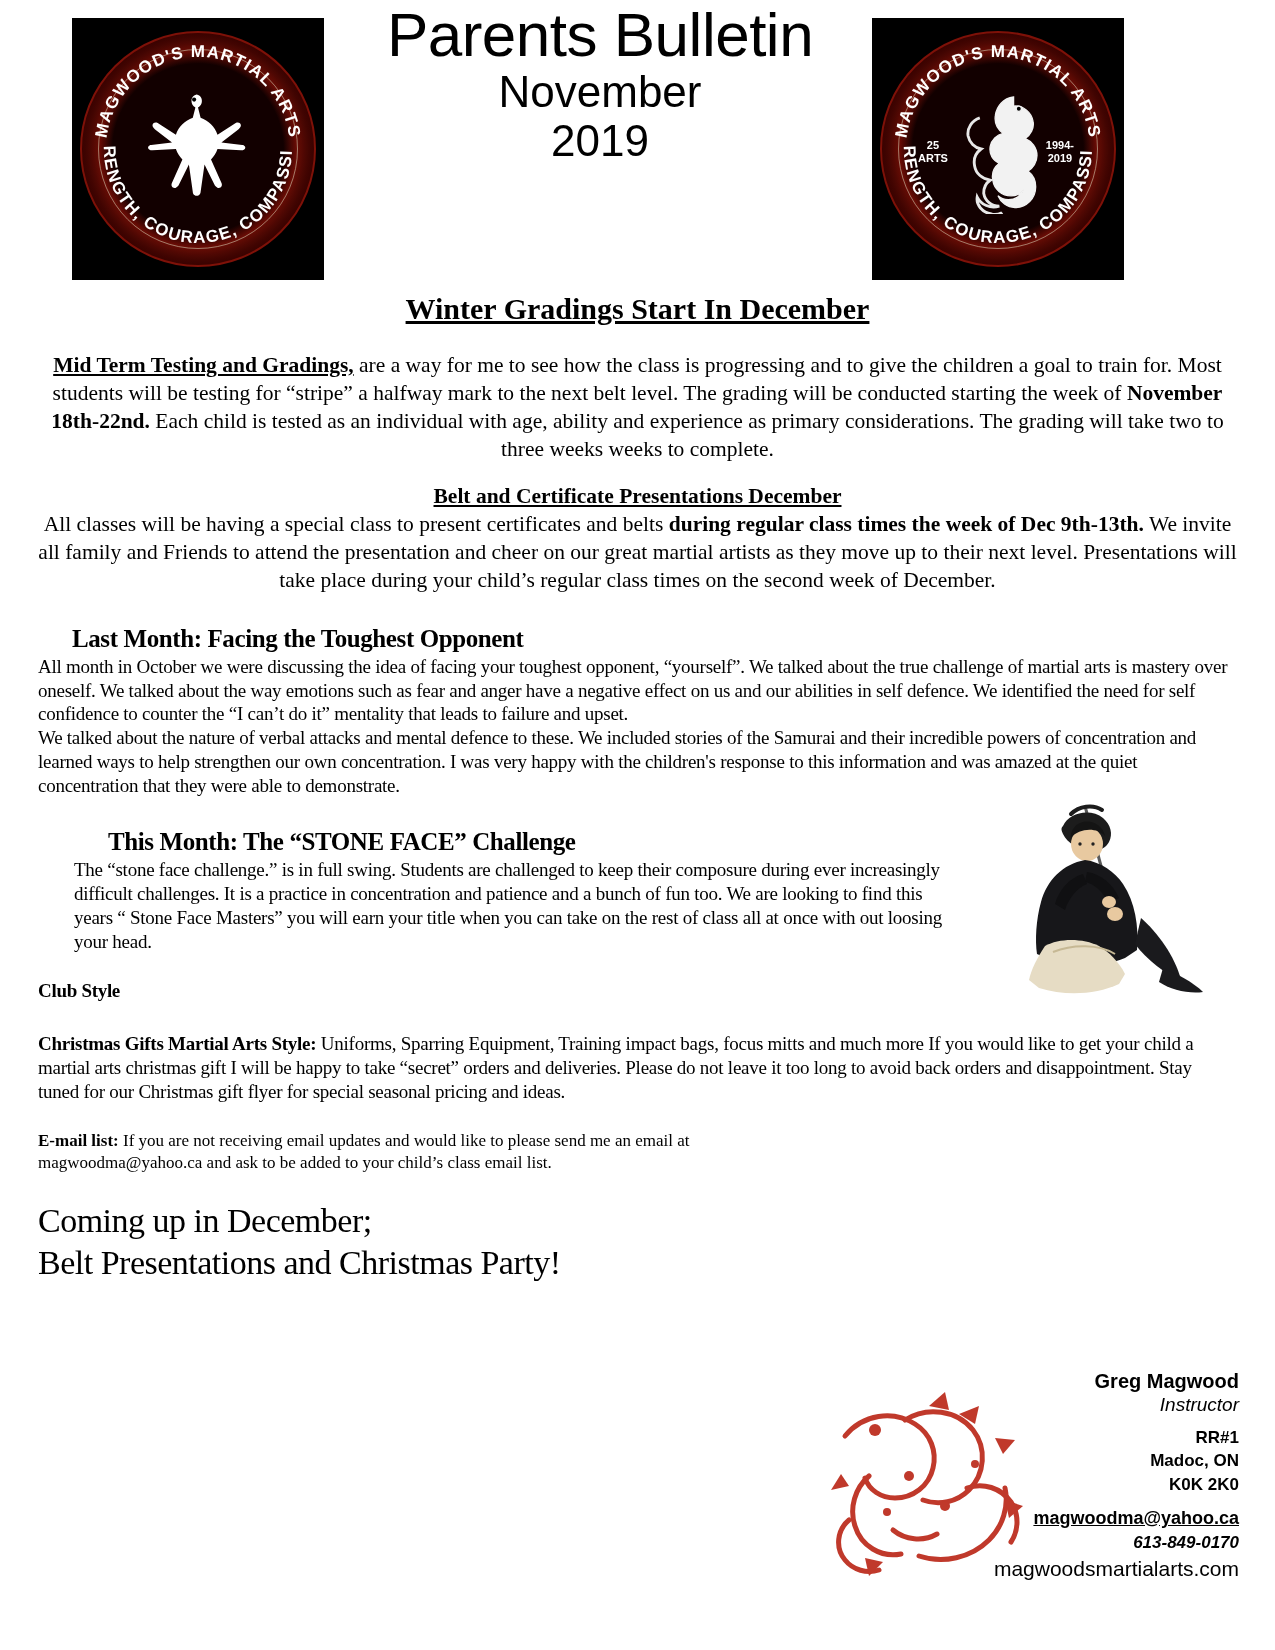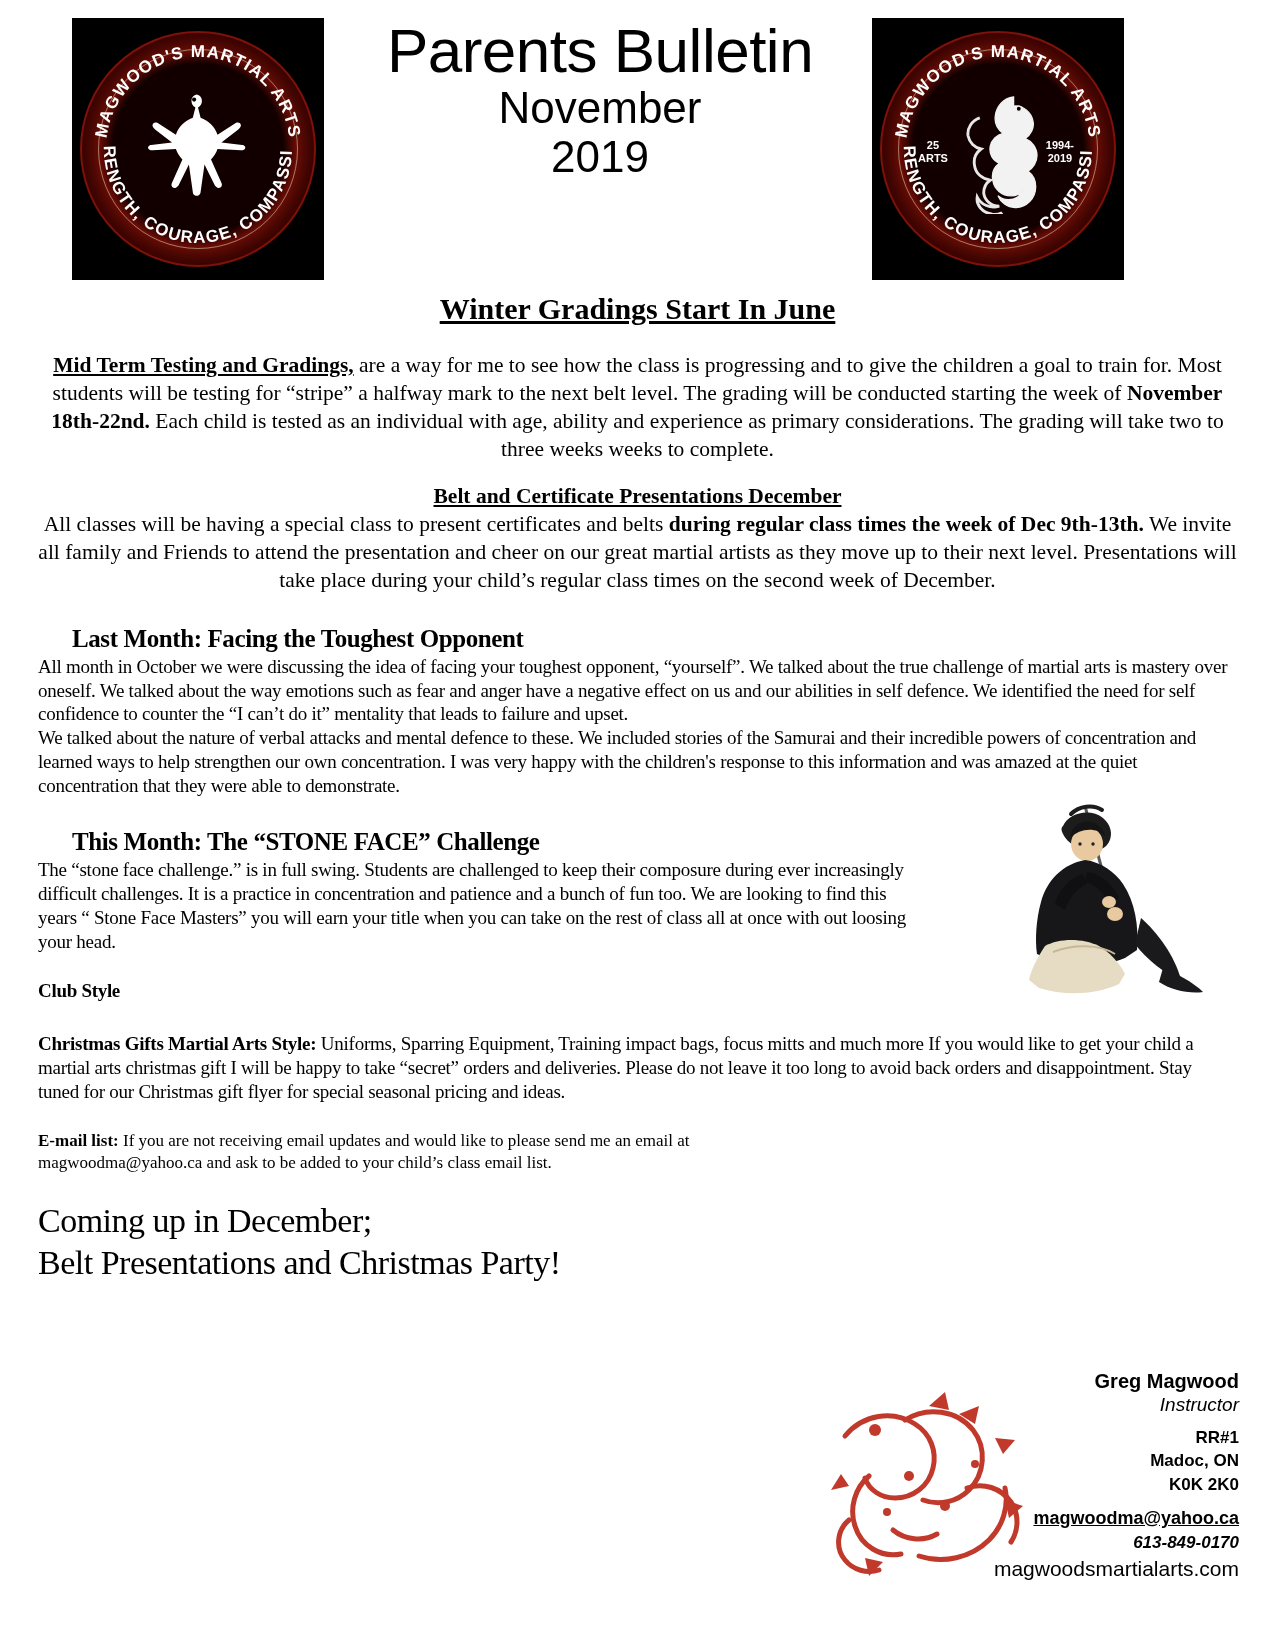--- a/index.html
+++ b/index.html
@@ -83,21 +83,21 @@
     font-weight: bold;
     text-align: center;
     line-height: 1.15;
   }
   .logo-years.l { left: 36px; top: 106px; }
   .logo-years.r { right: 40px; top: 106px; }
 
   .title-block {
     position: absolute;
     left: 340px;
-    top: 18px;
+    top: 2px;
     width: 520px;
     text-align: center;
   }
   .bulletin-title {
     font-family: "Liberation Sans", sans-serif;
     font-size: 62px;
     line-height: 1.05;
     font-weight: normal;
     letter-spacing: -0.5px;
   }
@@ -157,21 +157,21 @@
     margin: 26px 0 1px 0;
     letter-spacing: -0.3px;
   }
   p.tight {
     font-size: 19px;
     line-height: 1.26;
     margin: 0;
     letter-spacing: -0.25px;
   }
 
-  .stone-block { position: relative; }
+  .stone-block { position: relative; margin-left: 36px; }
   .stone-text { width: 880px; }
 
   .samurai {
     position: absolute;
     right: 10px;
     top: -30px;
     width: 260px;
     height: 205px;
   }
 
@@ -306,21 +306,21 @@
         <div class="logo-years r">
           <div>1994-</div>
           <div>2019</div>
         </div>
       </div>
     </div>
   </div>
 
   <div class="content">
 
-    <h1 class="banner">Winter Gradings Start In June</h1>
+    <h1 class="banner">Winter Gradings Start In December</h1>
 
     <p class="para">
       <span class="u-bold">Mid Term Testing and Gradings,</span><span> are a way for me to see how the class is progressing and to give the children a goal to train for. Most students will be testing for “stripe” a halfway mark to the next belt level. The grading will be conducted starting the week of </span><span class="b">November 18th-22nd.</span><span> Each child is tested as an individual with age, ability and experience as primary considerations. The grading will take two to three weeks weeks to complete.</span>
     </p>
 
     <h2 class="center-head">Belt and Certificate Presentations December</h2>
     <p class="para">
       <span>All classes will be having a special class to present certificates and belts </span><span class="b">during regular class times the week of Dec 9th-13th.</span><span> We invite all family and Friends to attend the presentation and cheer on our great martial artists as they move up to their next level. Presentations will take place during your child’s regular class times on the second week of December.</span>
     </p>
 

